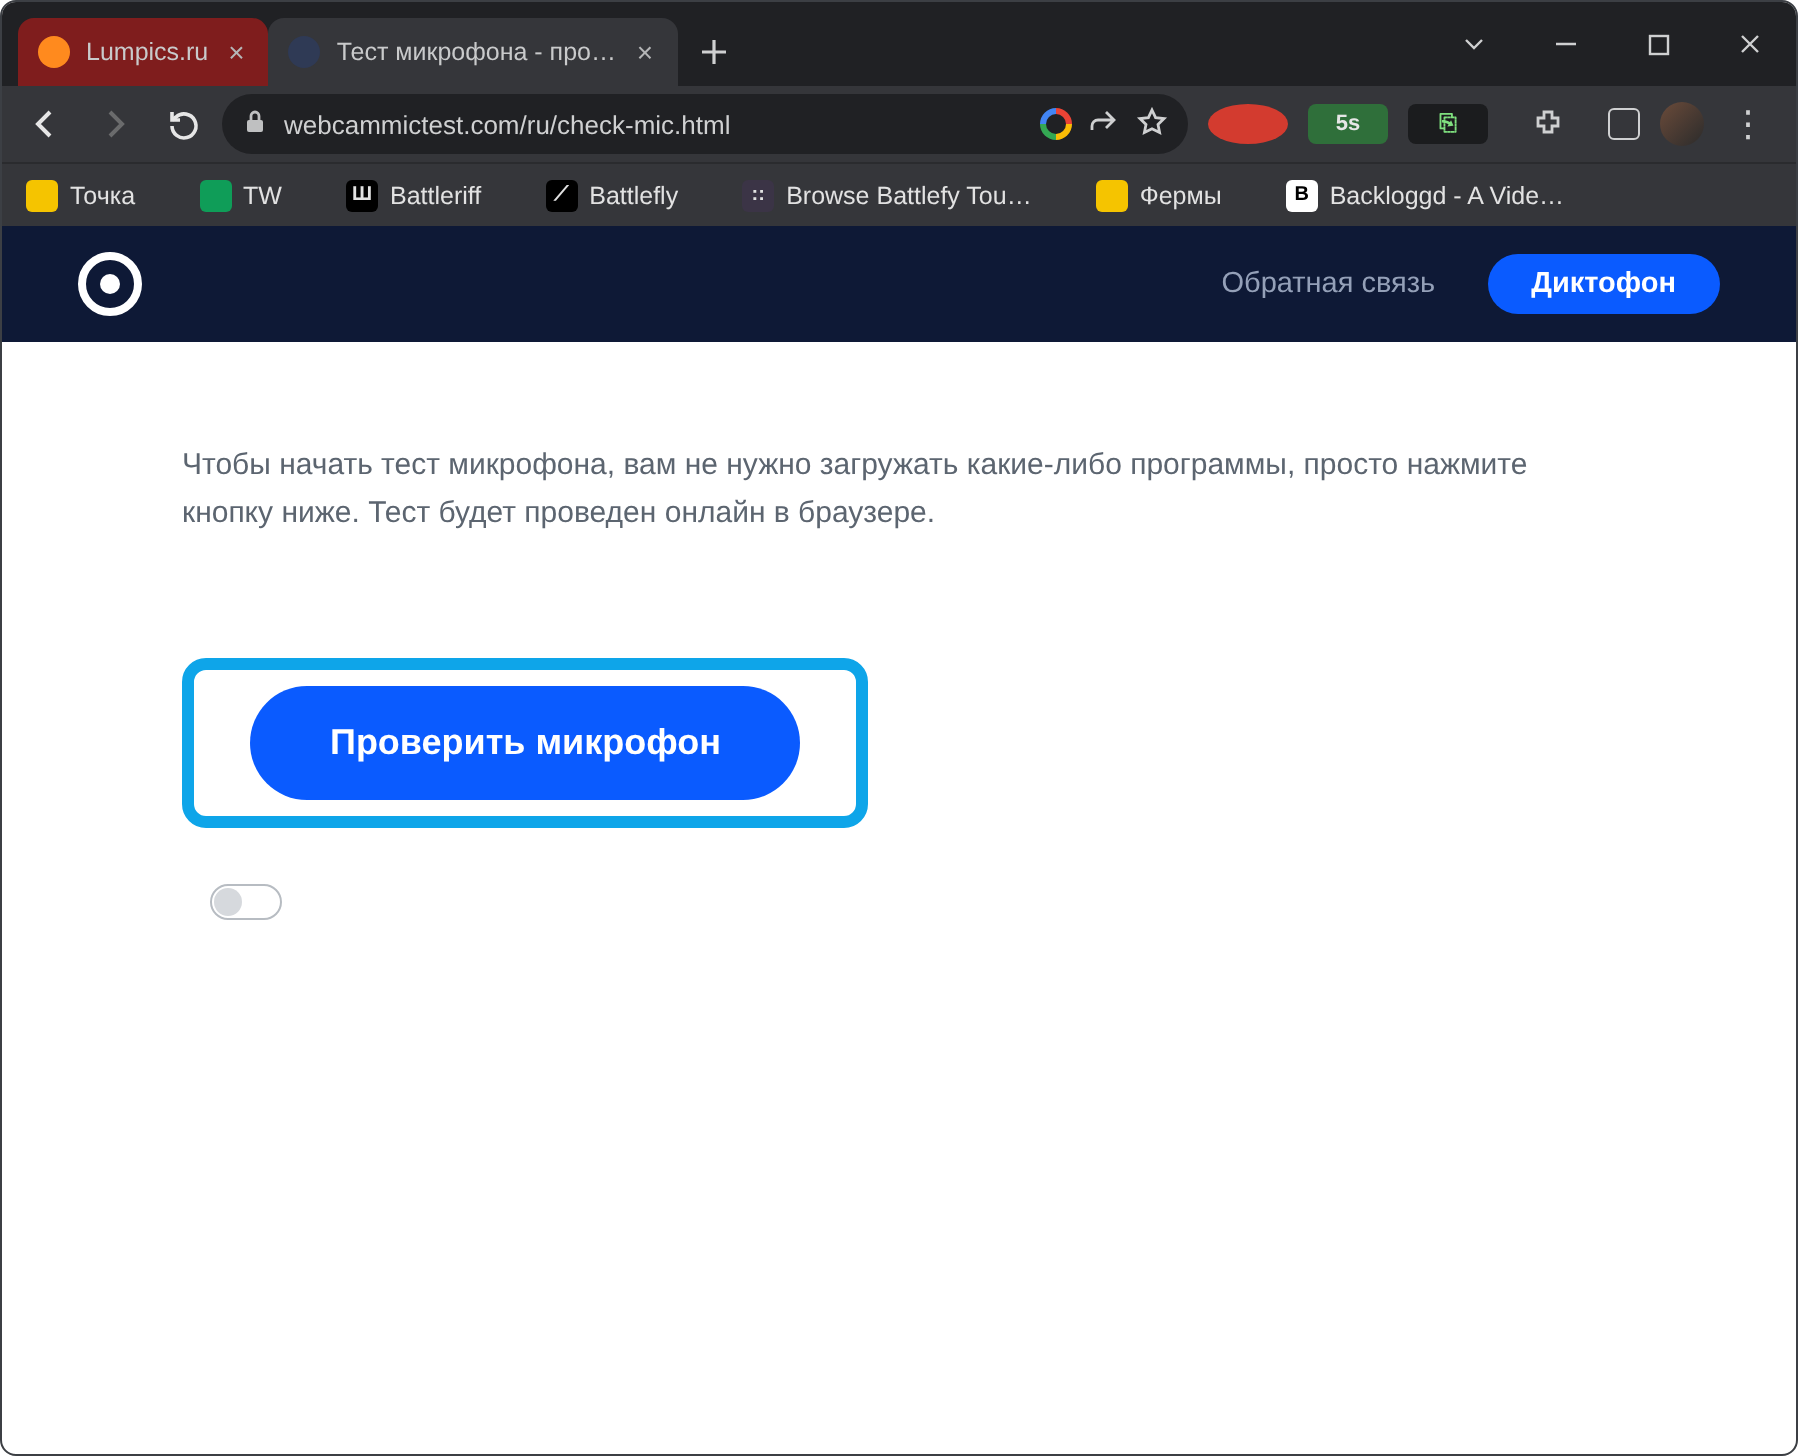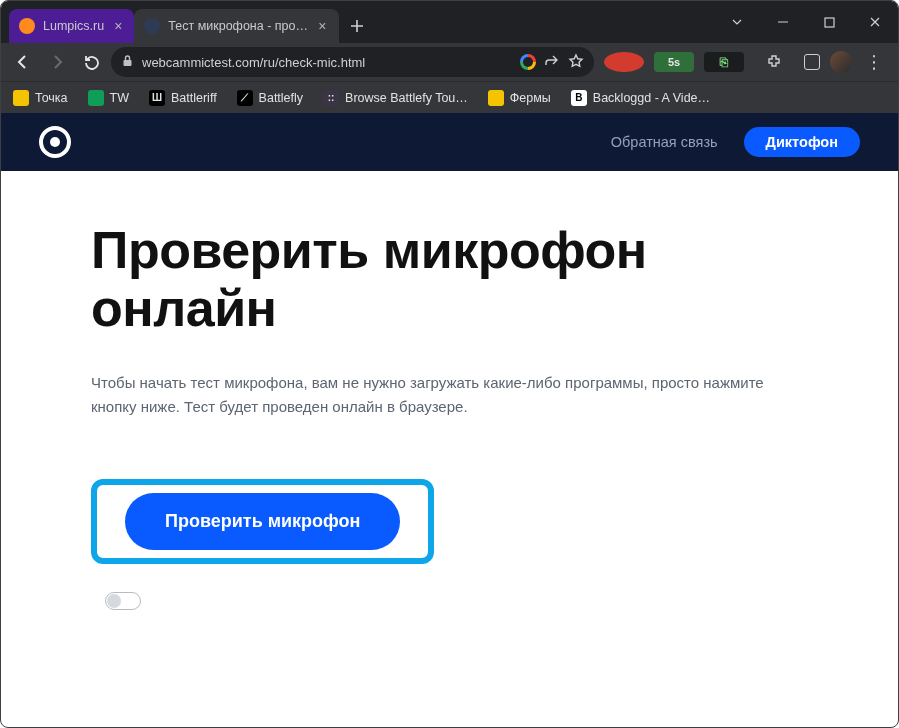--- a/index.html
+++ b/index.html
@@ -20,21 +20,21 @@
   .win-controls { margin-left:auto; display:flex; align-items:center; height:100%; }
   .win-btn { width:46px; height:100%; display:flex; align-items:center; justify-content:center; color:#cfd0d1; }
   .win-btn svg { stroke:#cfd0d1; stroke-width:1.2; fill:none; }
   .tab-strip { display:flex; align-items:flex-end; padding-left:8px; gap:0; height:100%; }
   .tab {
     display:flex; align-items:center; gap:8px;
     height:34px; max-width:210px; padding:0 10px;
     border-radius:8px 8px 0 0; font-size:12.5px;
     color:#c9cacb;
   }
-  .tab.inactive { background:#4c1d95; }
+  .tab.inactive { background:#7f1d1d; }
   .tab.active   { background:#35363a; }
   .tab .favicon { width:16px; height:16px; border-radius:50%; flex:0 0 16px; }
   .tab .title { overflow:hidden; white-space:nowrap; text-overflow:ellipsis; max-width:140px; }
   .tab .close { color:#b5b6b7; font-size:14px; line-height:1; padding:2px; }
   .new-tab { width:28px; height:28px; display:flex; align-items:center; justify-content:center; color:#cfd0d1; margin-left:4px; margin-bottom:3px; }
 
   .toolbar {
     display:flex; align-items:center; height:38px;
     background:#35363a; padding:0 8px; gap:6px;
   }
@@ -46,21 +46,21 @@
     padding:0 10px; color:#cfd0d1; font-size:13px;
   }
   .address .lock { color:#bfc0c1; }
   .address .url { flex:1; white-space:nowrap; overflow:hidden; }
   .ext-icons { display:flex; align-items:center; gap:10px; padding:0 4px; }
   .ext-ico { width:40px; height:20px; border-radius:4px; display:flex; align-items:center; justify-content:center; color:#e6e6e6; font-size:11px; font-weight:bold; }
   .avatar { width:22px; height:22px; border-radius:50%; background:linear-gradient(135deg,#6b4b3a,#2b2b2b); }
   .menu-dots { color:#cfd0d1; width:24px; text-align:center; font-size:18px; line-height:1; }
 
   .bookmarks {
-    display:flex; align-items:center; gap:20px;
+    display:flex; align-items:center; gap:32px;
     background:#35363a; height:32px; padding:0 12px;
     border-top:1px solid #2a2b2e; font-size:12.5px; color:#e2e2e2;
   }
   .bm { display:flex; align-items:center; gap:6px; white-space:nowrap; }
   .bm .bico { width:16px; height:16px; border-radius:3px; display:flex; align-items:center; justify-content:center; font-size:10px; font-weight:bold; }
 
   
   .page-nav {
     background:#0e1936; height:58px;
     display:flex; align-items:center; padding:0 38px;
@@ -242,21 +242,20 @@
 </div>
 
 <nav class="page-nav">
   <span class="logo"></span>
   <span class="spacer"></span>
   <a>Обратная связь</a>
   <span class="cta">Диктофон</span>
 </nav>
 
 <main class="page-body">
-  <h1 class="headline">Проверить микрофон онлайн</h1>
   <p class="lede">Чтобы начать тест микрофона, вам не нужно загружать какие-либо программы, просто нажмите кнопку ниже. Тест будет проведен онлайн в браузере.</p>
 
   <div class="cta-wrap">
     <button class="check-btn">Проверить микрофон</button>
   </div>
 
   <div class="autostart">
     <span class="toggle"></span>
   </div>
 </main>

